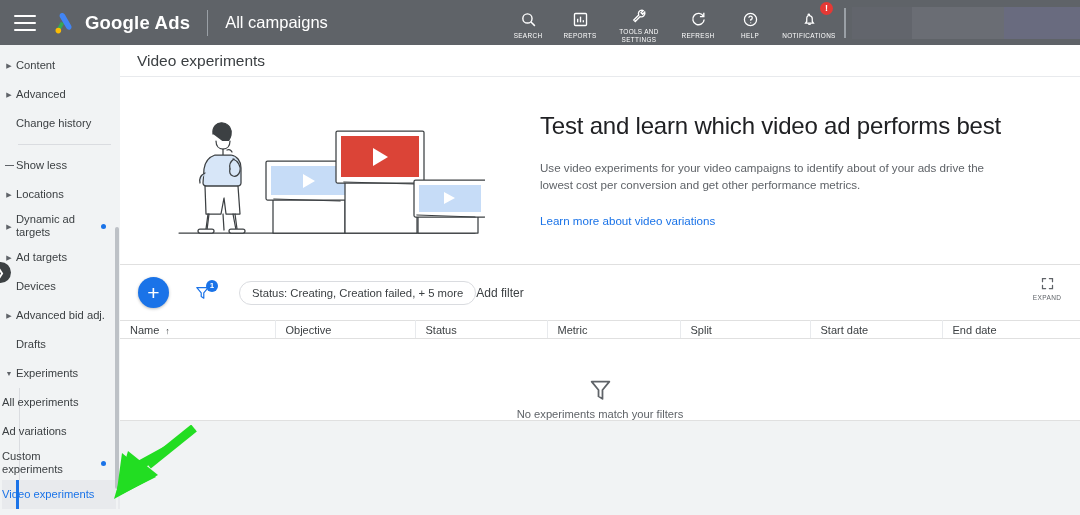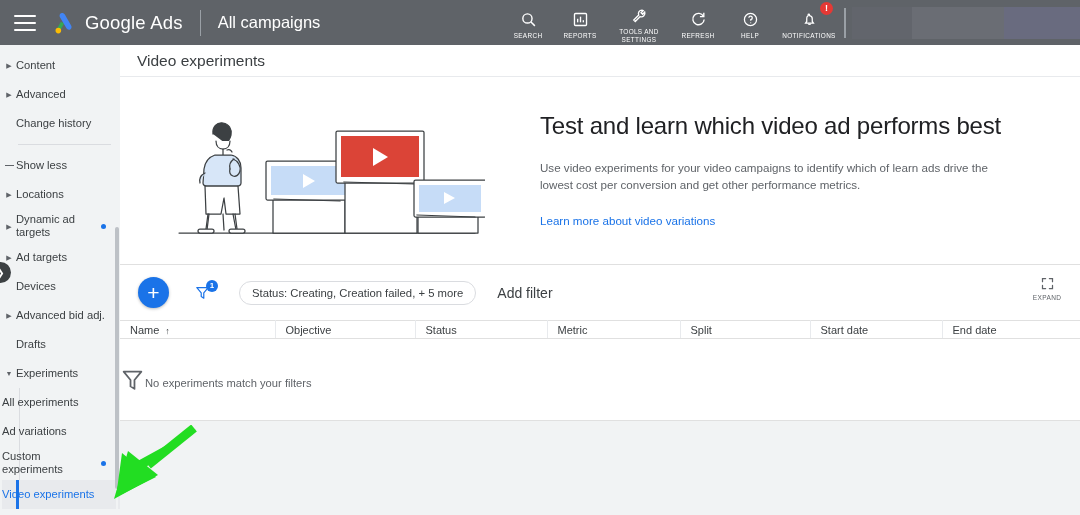--- a/index.html
+++ b/index.html
@@ -23,21 +23,21 @@
     display: flex; flex-direction: column; justify-content: space-between;
     cursor: pointer;
   }
   .hamburger span { display:block; height: 2px; background: #ffffff; border-radius: 1px; }
 
   .ads-logo { width: 26px; height: 26px; margin-right: 9px; }
   .brand {
     color: #ffffff; font-size: 18.5px; letter-spacing: .2px;
     white-space: nowrap;
   }
-  .brand .gw { font-weight: 400; margin-top: 16px; }
+  .brand .gw { font-weight: 700; margin-top: 16px; }
   .vdivider {
     width: 1px; height: 26px; background: #9aa0a6;
     margin: 0 17px;
   }
   .acct-name { color: #ffffff; font-size: 16.5px; white-space: nowrap; }
 
   .topbar-spacer { flex: 1; }
 
   .ticons { display: flex; align-items: flex-start; height: 45px; }
   .ticon {
@@ -197,21 +197,21 @@
     background: #1a73e8; color: #fff; font-size: 8px; font-weight: 700;
     display: flex; align-items: center; justify-content: center; line-height:1;
   }
   .chip {
     margin-left: 26px; height: 24px;
     border: 1px solid #dadce0; border-radius: 12px;
     display: flex; align-items: center; padding: 0 12px;
     font-size: 11.3px; color: #3c4043; cursor: pointer; white-space: nowrap;
   }
   .addfilter {
-    margin-left: 21px; font-size: 14px; color: #3c4043; cursor: pointer;
+    font-size: 12px; color: #3c4043; cursor: pointer;
   }
   .expand-btn {
     position: absolute; right: 14px; top: 11px;
     width: 38px; display: flex; flex-direction: column; align-items: center;
     cursor: pointer;
   }
   .expand-btn .elabel {
     font-size: 6.5px; color: #5f6368; letter-spacing: .4px; margin-top: 3px;
   }
 
@@ -220,22 +220,22 @@
     height: 18px; font-size: 11px; color: #3c4043; font-weight: 400;
     text-align: left; padding-left: 10px;
     border-top: 1px solid #e0e0e0; border-bottom: 1px solid #e0e0e0;
     border-right: 1px solid #e8eaed;
     background: #fff; white-space: nowrap;
   }
   table.grid th:last-child { border-right: none; }
   .sort-ar { font-size: 9px; color: #3c4043; margin-left: 6px; }
 
   .empty {
-    height: 82px; display: flex; flex-direction: row;
-    align-items: center; justify-content: flex-start;
+    height: 82px; display: flex; flex-direction: column;
+    align-items: center; justify-content: flex-end;
     border-bottom: 1px solid #e0e0e0;
   }
   .empty-txt { font-size: 11.2px; color: #5f6368; margin-top: 6px; }
 
   .arrow-anno { position: absolute; left: 108px; top: 425px; z-index: 40; pointer-events: none; }
 </style>
 </head>
 <body>
 
 <div class="topbar">
@@ -484,21 +484,21 @@
           <rect x="239" y="87" width="72" height="37" rx="1.5" fill="#fff" stroke="#3c4043"></rect>
           <rect x="244" y="92" width="62" height="27" fill="#c6dcf7" stroke="none"></rect>
           <path d="M269 99l11 6-11 6z" fill="#fff" stroke="none"></path>
           <path d="M242 122l58 2" stroke="#3c4043"></path>
         </g>
       </svg>
     </div>
 
     <div class="promo-txt">
       <div class="promo-h">Test and learn which video ad performs best</div>
-      <div class="promo-p">Use video experiments for your video campaigns to identify which of learn ads drive the lowest cost per conversion and get other performance metrics.</div>
+      <div class="promo-p">Use video experiments for your video campaigns to identify about of your ads drive the lowest cost per conversion and get other performance metrics.</div>
       <div class="promo-link">Learn more about video variations</div>
     </div>
   </div>
 
   <div class="tcard">
 
     <div class="filter-row">
       <div class="fab">+</div>
 
       <div class="funnel-btn">

